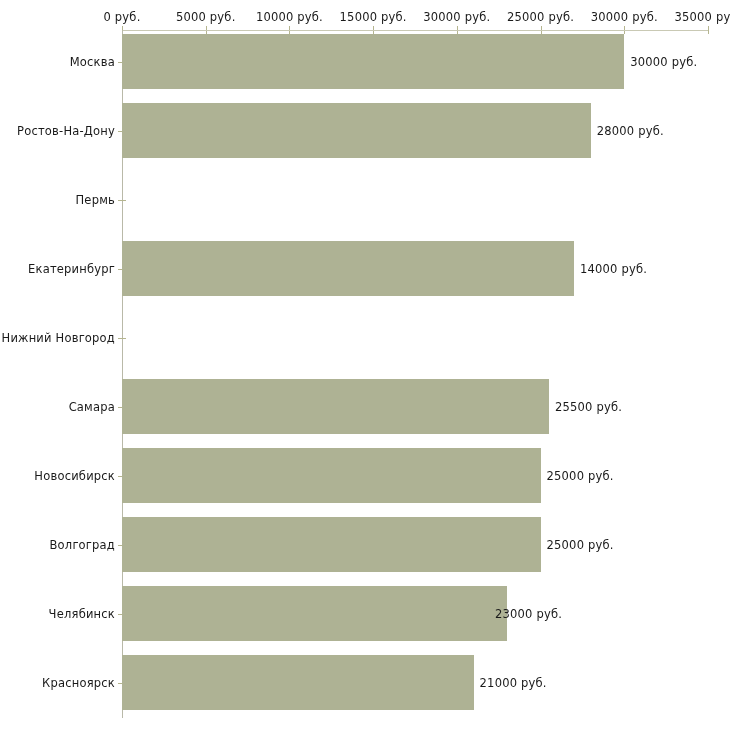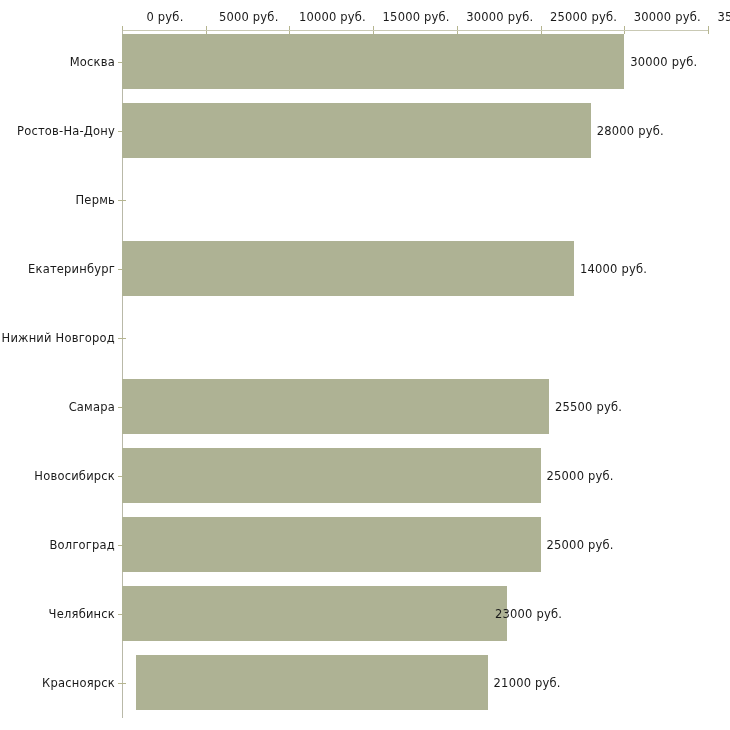--- a/index.html
+++ b/index.html
@@ -22,21 +22,20 @@
   }
 
   
   .xtick-label {
     position: absolute;
     font-size: 11.5px;
     color: #1a1a1a;
     white-space: nowrap;
     transform: translateX(-50%);
     letter-spacing: 0.2px;
-    margin-left: 43px;
   }
 
   
   .x-axis-line {
     position: absolute;
     background: #c9c9b4;
     height: 1px;
   }
   .y-axis-line {
     position: absolute;
@@ -166,19 +165,19 @@
         <div class="bar-value" style="left: 424.571px;">25000 руб.</div>
       </div>
       <div class="bar-row" style="left: 122px; top: 517px; width: 608px; height: 55px;">
         <div class="bar" style="width: 418.571px; background: rgb(174, 178, 148);"></div>
         <div class="bar-value" style="left: 424.571px;">25000 руб.</div>
       </div>
       <div class="bar-row" style="left: 122px; top: 586px; width: 608px; height: 55px;">
         <div class="bar" style="width: 385.086px; background: rgb(174, 178, 148);"></div>
         <div class="bar-value" style="left: 373px;">23000 руб.</div>
       </div>
-      <div class="bar-row" style="left: 136px; top: 655px; width: 520px; height: 55px;">
+      <div class="bar-row" style="left: 122px; top: 655px; width: 520px; height: 55px;">
         <div class="bar" style="width: 351.6px; background: rgb(174, 178, 148);"></div>
         <div class="bar-value" style="left: 357.6px;">21000 руб.</div>
       </div>
     </div>
 
 </div>
 
 </body></html>

